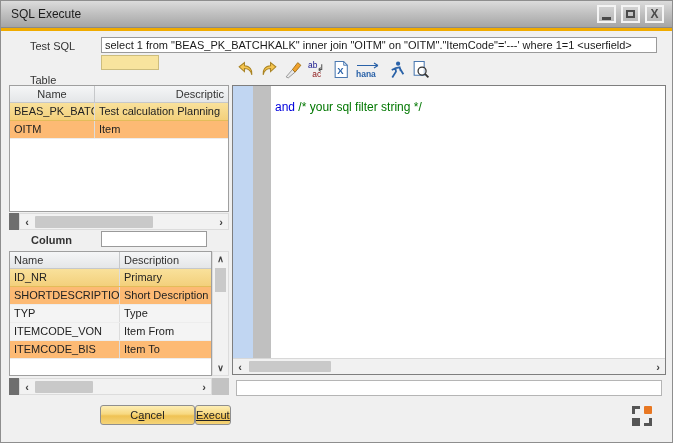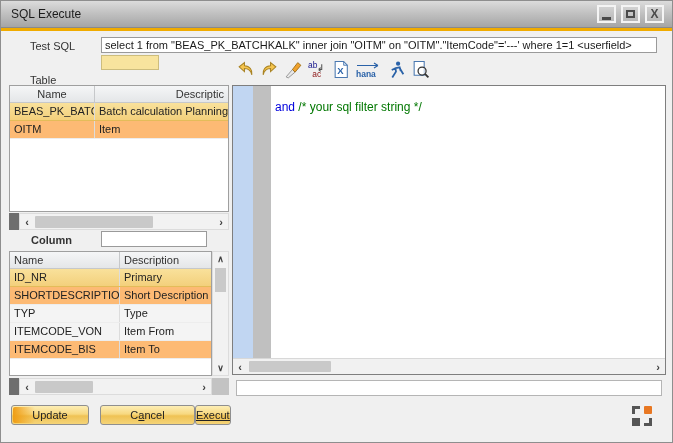--- a/index.html
+++ b/index.html
@@ -196,21 +196,21 @@
     </div>
   </div>
 
   <div id="table-list" class="grid">
     <div class="ghead">
       <div class="gc c1">Name</div>
       <div class="gc c2">Descriptic</div>
     </div>
     <div class="grow sel">
       <div class="gc c1">BEAS_PK_BATCH</div>
-      <div class="gc c2">Batch calculation Planning</div>
+      <div class="gc c2">Test calculation Planning</div>
     </div>
     <div class="grow">
       <div class="gc c1">OITM</div>
       <div class="gc c2">Item</div>
     </div>
   </div>
 
   <div class="stub" id="stub-1"></div>
   <div class="hscroll" id="hscroll-1">
     <div class="arrow left">‹</div>
@@ -268,24 +268,20 @@
     <div class="code"><span class="kw">and</span><span class="cm"> /* your sql filter string */</span></div>
     <div id="editor-hscroll">
       <div class="arrow left">‹</div>
       <div class="thumb-h"></div>
       <div class="arrow right">›</div>
     </div>
   </div>
 
   <input id="status-field" class="fld" value="" style="">
 
-  <div class="btn" id="btn-update">
-    <span class="btn-accent"></span>
-    <span class="btn-label">Update</span>
-  </div>
   <div class="btn" id="btn-cancel">
     <span class="btn-label"><span>C</span><span class="mnem">a</span><span>ncel</span></span>
   </div>
   <div class="btn" id="btn-execute">
     <span class="btn-label">Execute</span>
   </div>
 
   <div class="resize">
     <div class="rz tl"></div>
     <div class="rz tr"></div>

